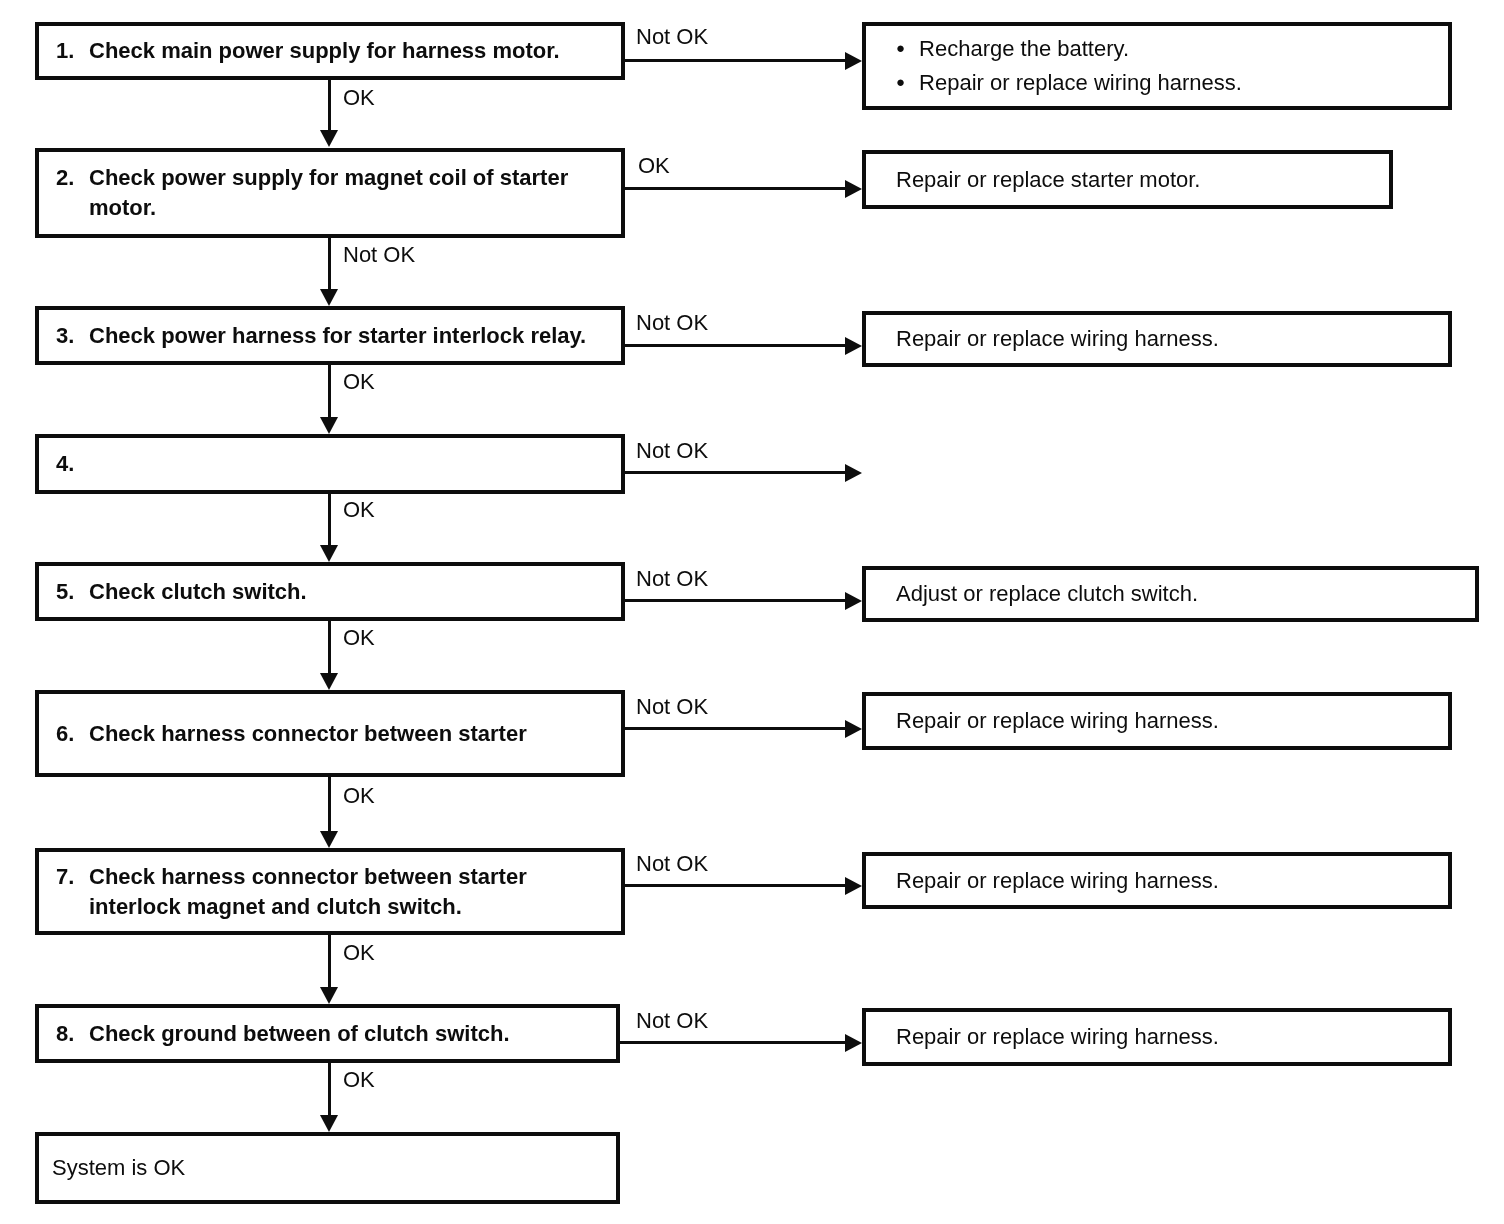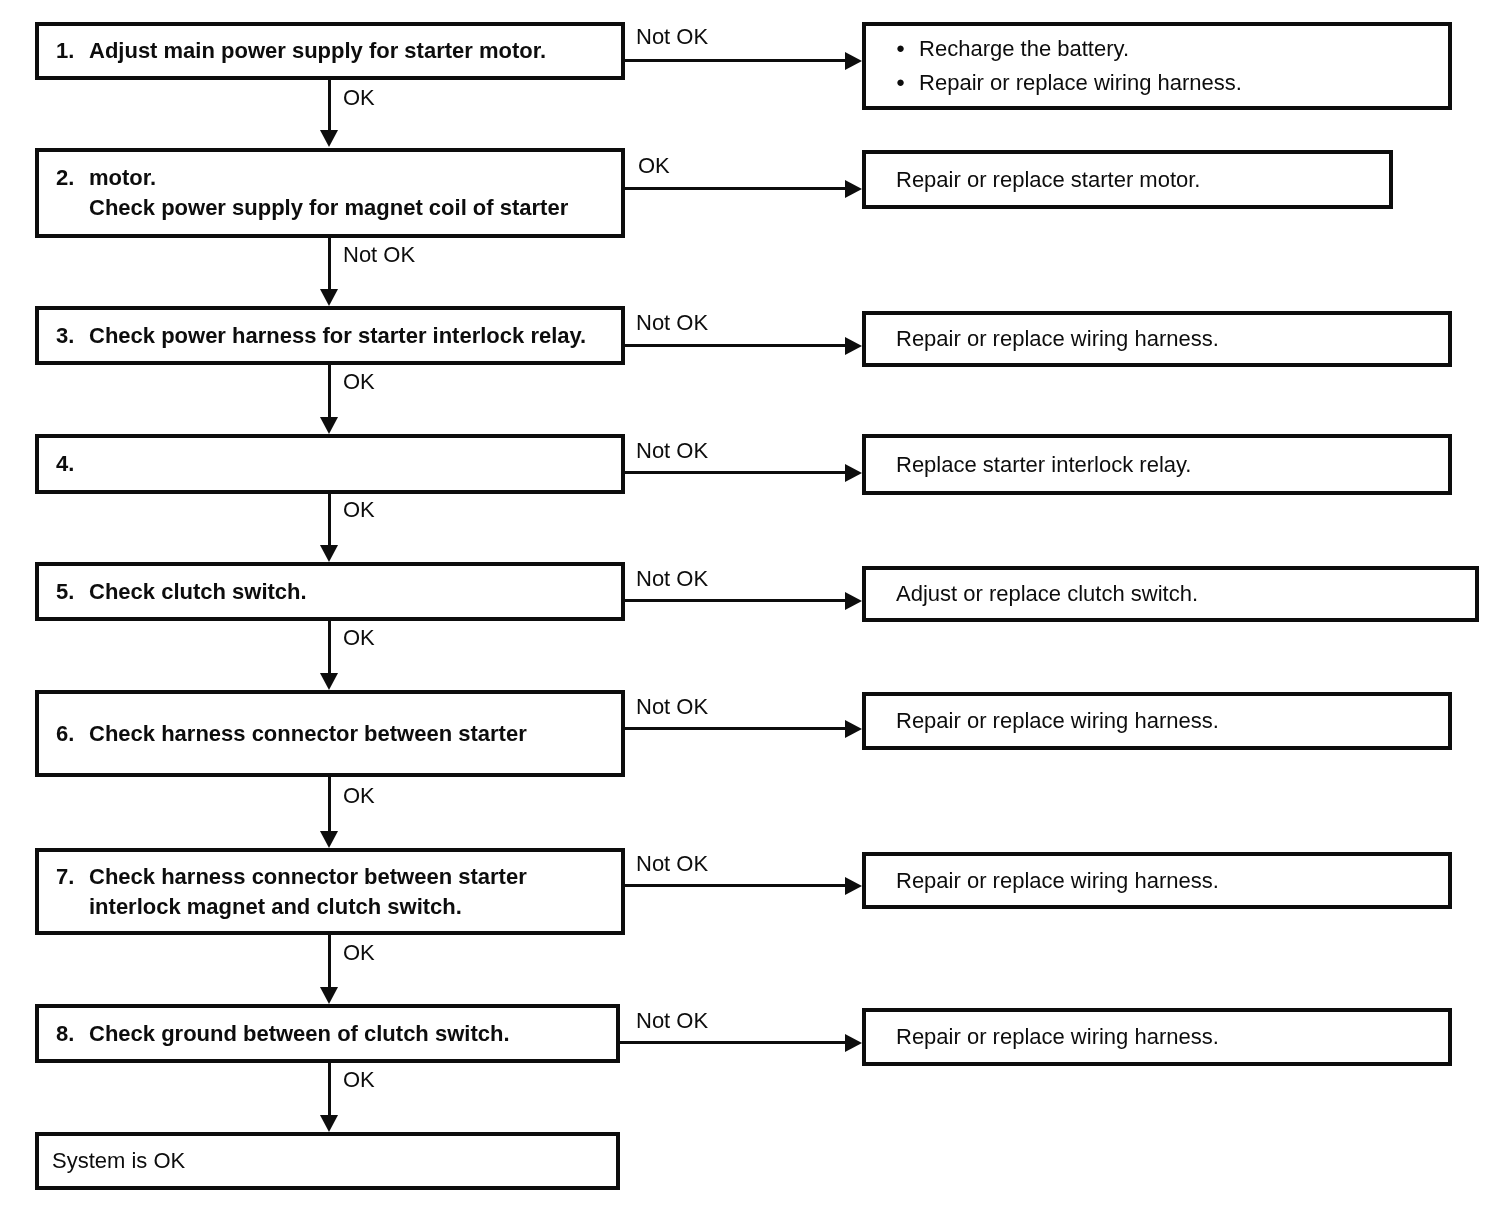--- a/index.html
+++ b/index.html
@@ -52,21 +52,21 @@
   }
 </style>
 </head>
 <body>
 
 <div id="page">
 
   <div class="box step-box" style="left:35px;top:22px;width:590px;height:58px;">
     <div class="step-inner">
       <span class="step-num">1.</span>
-      <span class="step-lines"><span class="step-line">Adjust main power supply for starter motor.</span></span>
+      <span class="step-lines"><span class="step-line">Check main power supply for harness motor.</span></span>
     </div>
   </div>
   <div class="edge-label" style="left:636px;top:24px;">Not OK</div>
   <div class="hline" style="left:625px;top:59px;width:222px;"></div>
   <div class="harrow" style="left:845px;top:52px;"></div>
   <div class="edge-label" style="left:343px;top:85px;">OK</div>
   <div class="vline" style="left:328px;top:80px;height:52px;"></div>
   <div class="varrow" style="left:320px;top:130px;"></div>
   <div class="box remedy-box" style="left:862px;top:22px;width:590px;height:88px;">
     <div class="remedy-inner">
@@ -78,22 +78,22 @@
         <span class="bullet">●</span>
         <span>Repair or replace wiring harness.</span>
       </div>
     </div>
   </div>
 
   <div class="box step-box" style="left:35px;top:148px;width:590px;height:90px;">
     <div class="step-inner">
       <span class="step-num">2.</span>
       <span class="step-lines">
+        <span class="step-line" style="display:block;">Check power supply for magnet coil of starter</span>
         <span class="step-line" style="display:block;">motor.</span>
-        <span class="step-line" style="display:block;">Check power supply for magnet coil of starter</span>
       </span>
     </div>
   </div>
   <div class="edge-label" style="left:638px;top:153px;">OK</div>
   <div class="hline" style="left:625px;top:187px;width:222px;"></div>
   <div class="harrow" style="left:845px;top:180px;"></div>
   <div class="edge-label" style="left:343px;top:242px;">Not OK</div>
   <div class="vline" style="left:328px;top:238px;height:51px;"></div>
   <div class="varrow" style="left:320px;top:289px;"></div>
   <div class="box remedy-box" style="left:862px;top:150px;width:531px;height:59px;">
@@ -128,27 +128,20 @@
     <div class="step-inner">
       <span class="step-num">4.</span>
     </div>
   </div>
   <div class="edge-label" style="left:636px;top:438px;">Not OK</div>
   <div class="hline" style="left:625px;top:471px;width:222px;"></div>
   <div class="harrow" style="left:845px;top:464px;"></div>
   <div class="edge-label" style="left:343px;top:497px;">OK</div>
   <div class="vline" style="left:328px;top:494px;height:51px;"></div>
   <div class="varrow" style="left:320px;top:545px;"></div>
-  <div class="box remedy-box" style="left:862px;top:434px;width:590px;height:61px;">
-    <div class="remedy-inner">
-      <div class="remedy-line">
-          <span>Replace starter interlock relay.</span>
-        </div>
-    </div>
-  </div>
 
   <div class="box step-box" style="left:35px;top:562px;width:590px;height:59px;">
     <div class="step-inner">
       <span class="step-num">5.</span>
       <span class="step-lines"><span class="step-line">Check clutch switch.</span></span>
     </div>
   </div>
   <div class="edge-label" style="left:636px;top:566px;">Not OK</div>
   <div class="hline" style="left:625px;top:599px;width:222px;"></div>
   <div class="harrow" style="left:845px;top:592px;"></div>
@@ -221,19 +214,19 @@
   <div class="vline" style="left:328px;top:1063px;height:52px;"></div>
   <div class="varrow" style="left:320px;top:1115px;"></div>
   <div class="box remedy-box" style="left:862px;top:1008px;width:590px;height:58px;">
     <div class="remedy-inner">
       <div class="remedy-line">
           <span>Repair or replace wiring harness.</span>
         </div>
     </div>
   </div>
 
-  <div class="box terminal-box" style="left:35px;top:1132px;width:585px;height:58px;">
+  <div class="box terminal-box" style="left:35px;top:1132px;width:585px;height:72px;">
     <div class="terminal-inner">
       <span>System is OK</span>
     </div>
   </div>
 
 </div>
 
 </body></html>

